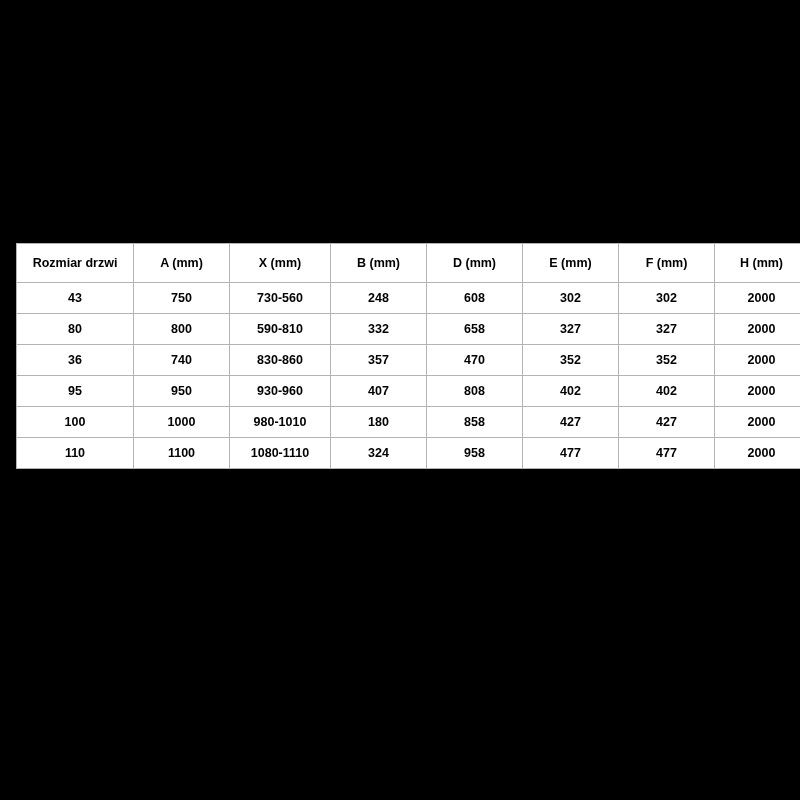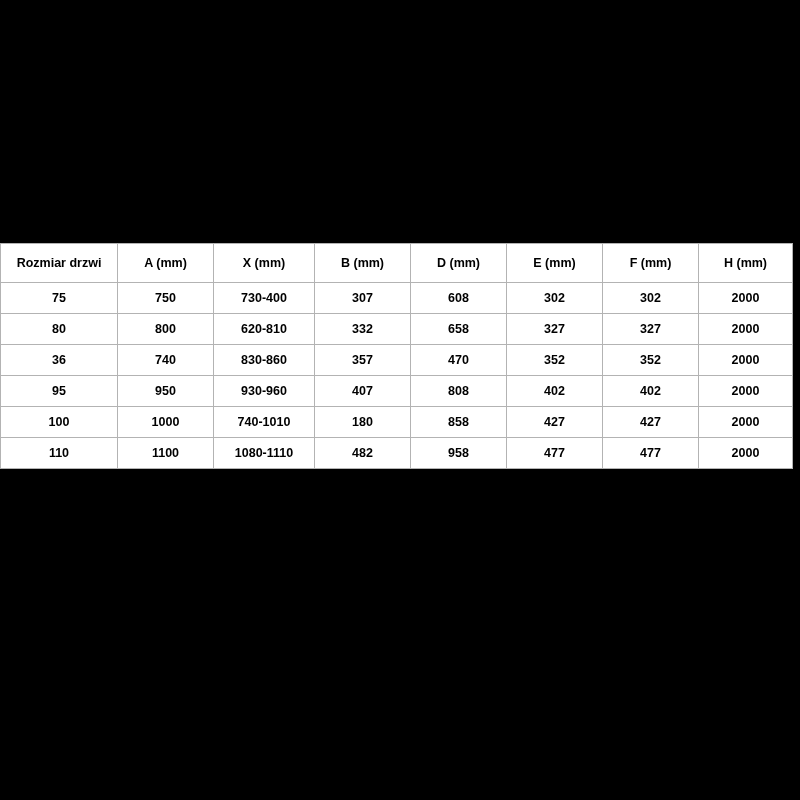--- a/index.html
+++ b/index.html
@@ -14,21 +14,21 @@
     font-family: "Liberation Sans", sans-serif;
   }
   #page {
     position: relative;
     width: 800px;
     height: 800px;
     background: #000000;
   }
   #table-wrap {
     position: absolute;
-    left: 0;
+    left: 16px;
     top: 243px;
     width: 724px;
   }
   table.size-table {
     border-collapse: collapse;
     width: 792px;
     background: #ffffff;
     table-layout: fixed;
   }
   table.size-table td,
@@ -81,33 +81,33 @@
           <th>X (mm)</th>
           <th>B (mm)</th>
           <th>D (mm)</th>
           <th>E (mm)</th>
           <th>F (mm)</th>
           <th>H (mm)</th>
         </tr>
       </thead>
       <tbody>
         <tr>
-          <td>75</td>
+          <td>43</td>
           <td>750</td>
-          <td>730-400</td>
-          <td>307</td>
+          <td>730-560</td>
+          <td>248</td>
           <td>608</td>
           <td>302</td>
           <td>302</td>
           <td>2000</td>
         </tr>
         <tr>
           <td>80</td>
           <td>800</td>
-          <td>620-810</td>
+          <td>590-810</td>
           <td>332</td>
           <td>658</td>
           <td>327</td>
           <td>327</td>
           <td>2000</td>
         </tr>
         <tr>
           <td>36</td>
           <td>740</td>
           <td>830-860</td>
@@ -123,32 +123,32 @@
           <td>930-960</td>
           <td>407</td>
           <td>808</td>
           <td>402</td>
           <td>402</td>
           <td>2000</td>
         </tr>
         <tr>
           <td>100</td>
           <td>1000</td>
-          <td>740-1010</td>
+          <td>980-1010</td>
           <td>180</td>
           <td>858</td>
           <td>427</td>
           <td>427</td>
           <td>2000</td>
         </tr>
         <tr>
           <td>110</td>
           <td>1100</td>
           <td>1080-1110</td>
-          <td>482</td>
+          <td>324</td>
           <td>958</td>
           <td>477</td>
           <td>477</td>
           <td>2000</td>
         </tr>
       </tbody>
     </table>
   </div>
 </div>
 

